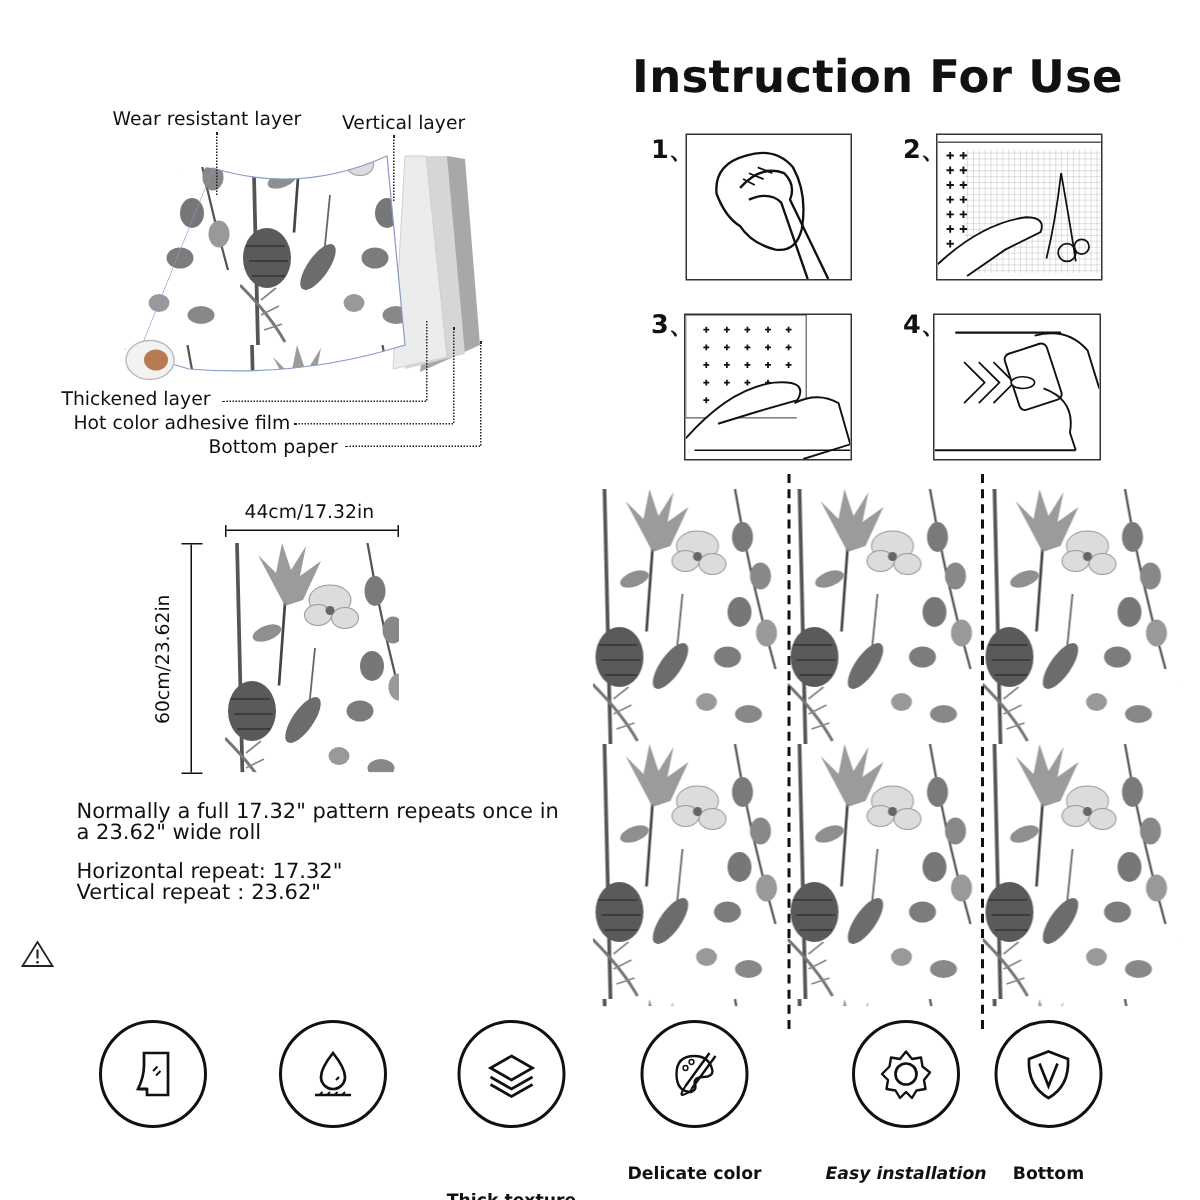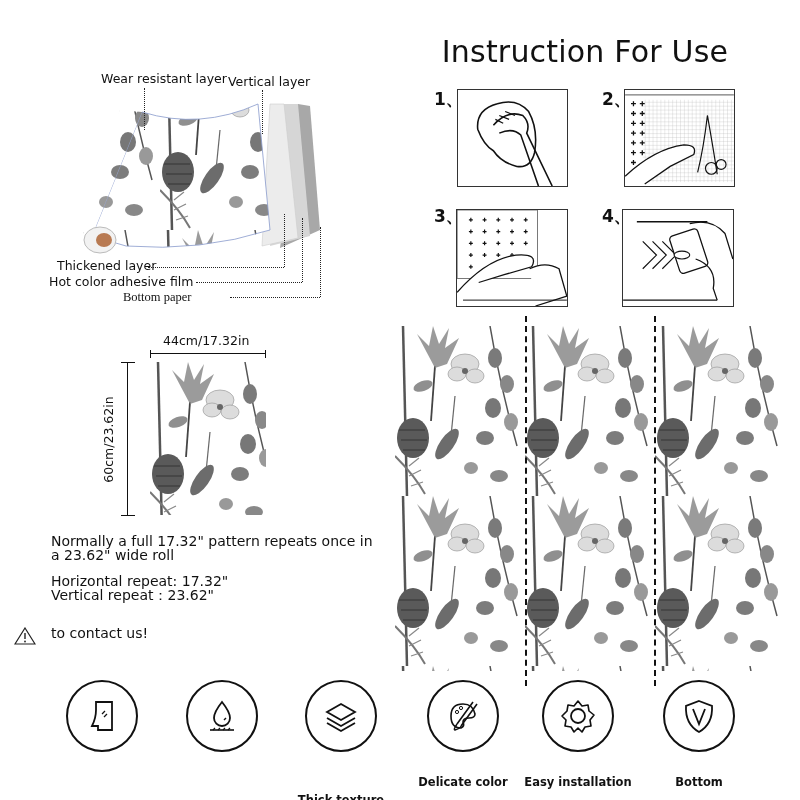--- a/index.html
+++ b/index.html
@@ -12,21 +12,21 @@
   .dot-v { position: absolute; border-left: 1.5px dotted #222; width: 0; }
   .dot-h { position: absolute; border-top: 1.5px dotted #222; height: 0; }
 
   
   .floral {
     position: absolute; overflow: hidden; background: #fff;
   }
   .floral svg { width: 100%; height: 100%; display: block; }
 
   
-  .instr-title { position: absolute; left: 420px; top: 34px; width: 330px; text-align: center; font-size: 30px; font-weight: normal; letter-spacing: 0.2px; color: #111; }
+  .instr-title { position: absolute; left: 420px; top: 34px; width: 330px; text-align: center; font-size: 30px; font-weight: bold; letter-spacing: 0.2px; color: #111; }
   .step-num { position: absolute; font-size: 17px; font-weight: bold; color: #111; }
   .step-box { position: absolute; border: 1.3px solid #333; background: #fff; overflow: hidden; }
   .step-box svg { width: 100%; height: 100%; display: block; }
 
   
   .dim-text { position: absolute; font-size: 12.5px; color: #111; white-space: nowrap; }
   .desc { position: absolute; left: 51px; font-size: 14px; line-height: 14px; color: #111; }
 
   
   .feature { position: absolute; top: 680px; width: 120px; text-align: center; }
@@ -83,28 +83,28 @@
     <path d="M254 44 L268 44 L280 176 L240 186 Z" fill="#d6d6d6"></path>
     <path d="M240 44 L254 44 L268 178 L232 186 Z" fill="#ececec" stroke="#ccc" stroke-width="0.6"></path>
 
     <path d="M112 52 Q170 70 228 44 L240 170 Q170 192 96 186 L62 176 Z" fill="url(#floralPat)" stroke="#8899cc" stroke-width="0.8"></path>
 
     <path d="M62 176 L112 52 L90 50 L50 172 Z" fill="url(#floralPat)"></path>
     <ellipse cx="70" cy="180" rx="16" ry="13" fill="#f2f2f2" stroke="#bbb" stroke-width="1"></ellipse>
     <ellipse cx="74" cy="180" rx="8" ry="7" fill="#b87a52"></ellipse>
   </svg>
 
-  <span class="layer-label" style="left:71px;top:11px;">Wear resistant layer</span>
+  <span class="layer-label" style="left:45px;top:11px;">Wear resistant layer</span>
   <span class="layer-label" style="left:198px;top:14px;">Vertical layer</span>
   <div class="dot-v" style="left:114px;top:28px;height:42px;"></div>
   <div class="dot-v" style="left:232px;top:30px;height:44px;"></div>
 
-  <span class="layer-label" style="left:27px;top:198px;">Thickened layer</span>
+  <span class="layer-label" style="left:11px;top:198px;">Thickened layer</span>
   <span class="layer-label" style="left:19px;top:214px;">Hot color adhesive film</span>
-  <span class="layer-label" style="left:93px;top:230px;font-family:Liberation Serif, serif;">Bottom paper</span>
+  <span class="layer-label" style="left:109px;top:230px;">Bottom paper</span>
 
   <div class="dot-h" style="left:118px;top:207px;width:136px;"></div>
   <div class="dot-v" style="left:254px;top:154px;height:53px;"></div>
   <div class="dot-h" style="left:166px;top:222px;width:106px;"></div>
   <div class="dot-v" style="left:272px;top:158px;height:64px;"></div>
   <div class="dot-h" style="left:200px;top:237px;width:90px;"></div>
   <div class="dot-v" style="left:290px;top:167px;height:70px;"></div>
 </div>
 
 <div class="instr-title">Instruction For Use</div>
@@ -198,21 +198,20 @@
 </div>
 
 <div class="abs" style="left:14px;top:627px;width:22px;height:18px;">
   <svg width="22" height="18" viewBox="0 0 22 18">
       <path d="M11 1 L21 17 L1 17 Z" fill="none" stroke="#222" stroke-width="1.2"></path>
       <line x1="11" y1="6" x2="11" y2="12" stroke="#222" stroke-width="1.4"></line>
       <circle cx="11" cy="14.5" r="0.9" fill="#222"></circle>
     </svg>
 </div>
 <div class="desc" style="top:626px;">
-  <div>to contact us!</div>
 </div>
 
 <div class="floral" style="left:395px;top:326px;width:390px;height:345px;">
   <svg viewBox="0 0 390 345" preserveAspectRatio="none">
     <rect x="0" y="0" width="130" height="345" fill="url(#floralPat)"></rect>
     <rect x="130" y="0" width="130" height="345" fill="url(#floralPat)" transform="translate(0,0)"></rect>
     <rect x="260" y="0" width="130" height="345" fill="url(#floralPat)"></rect>
   </svg>
 </div>
 <div class="abs" style="left:525px;top:316px;height:370px;border-left:2px dashed #111;"></div>
@@ -256,21 +255,21 @@
         <path d="M20 8 Q8 8 8 20 Q8 32 18 32 Q22 30 20 26 Q20 22 26 22 Q32 22 32 18 Q30 8 20 8 Z" fill="none" stroke="#111" stroke-width="1.6"></path>
         <circle cx="14" cy="16" r="1.6" fill="none" stroke="#111"></circle>
         <circle cx="18" cy="12" r="1.6" fill="none" stroke="#111"></circle>
         <path d="M34 8 L18 30 M30 6 L14 28" stroke="#111" stroke-width="1.6"></path>
         <path d="M14 28 Q10 34 12 34 Q18 32 18 30" fill="none" stroke="#111" stroke-width="1.4"></path>
       </svg>
   </div>
   <div class="label" style="margin-top:22px;">Delicate color</div>
 </div>
 
-<div class="feature" style="left:518px;">
+<div class="feature" style="left:544px;font-style:italic;">
   <div class="circle">
     <svg viewBox="0 0 40 40">
         <path d="M20 5 L24 10 L30 9 L31 15 L36 19 L32 24 L33 30 L27 31 L24 36 L20 32 L16 36 L13 31 L7 30 L8 24 L4 20 L9 15 L10 9 L16 10 Z" fill="none" stroke="#111" stroke-width="1.6" stroke-linejoin="round"></path>
         <circle cx="20" cy="20" r="7" fill="none" stroke="#111" stroke-width="1.8"></circle>
       </svg>
   </div>
   <div class="label" style="margin-top:22px;">Easy installation</div>
 </div>
 
 <div class="feature" style="left:639px;">

